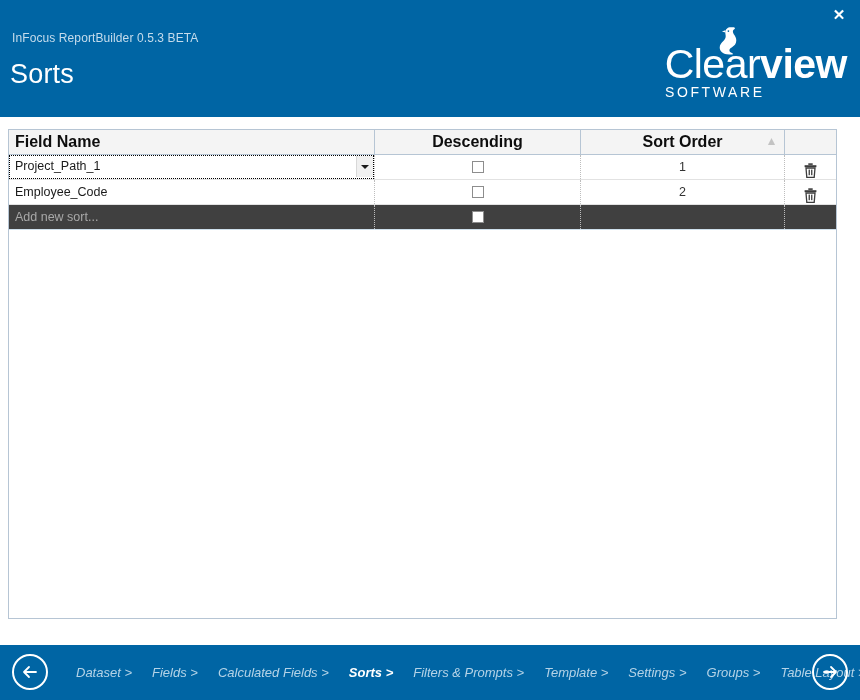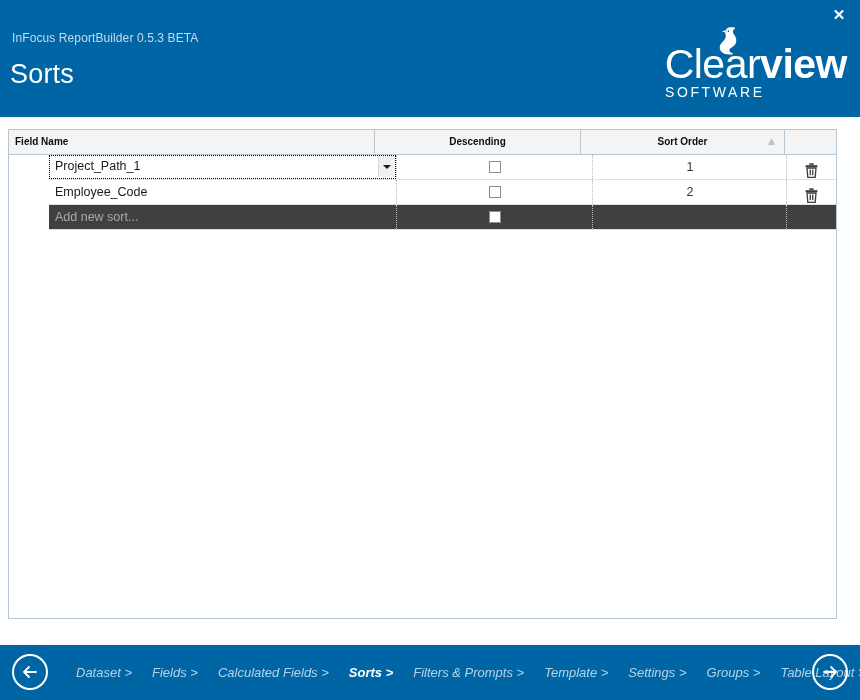--- a/index.html
+++ b/index.html
@@ -122,21 +122,21 @@
     box-sizing: border-box;
   }
   .grid-header {
     display: flex;
     height: 25px;
     background: #f4f4f4;
     border-bottom: 1px solid #b6c5d4;
     box-sizing: border-box;
   }
   .gh-cell {
-    font-size: 10px;
+    font-size: 16px;
     font-weight: bold;
     color: #0d0d0d;
     line-height: 24px;
     box-sizing: border-box;
     position: relative;
     overflow: hidden;
     white-space: nowrap;
   }
   .gh-cell.sep { border-right: 1px solid #b6c5d4; }
   .gh-field   { width: 366px; padding-left: 6px; text-align: left; }
@@ -151,21 +151,20 @@
     height: 9px;
     opacity: 0.35;
   }
 
   .grid-row {
     display: flex;
     height: 25px;
     box-sizing: border-box;
     border-bottom: 1px solid #e2e2e2;
     background: #ffffff;
-    margin-left: 40px;
   }
   .grid-row.newrow {
     background: #404040;
     border-bottom: 1px solid #cfe0ec;
   }
   .gr-cell {
     box-sizing: border-box;
     font-size: 12.5px;
     color: #1a1a1a;
     line-height: 24px;

